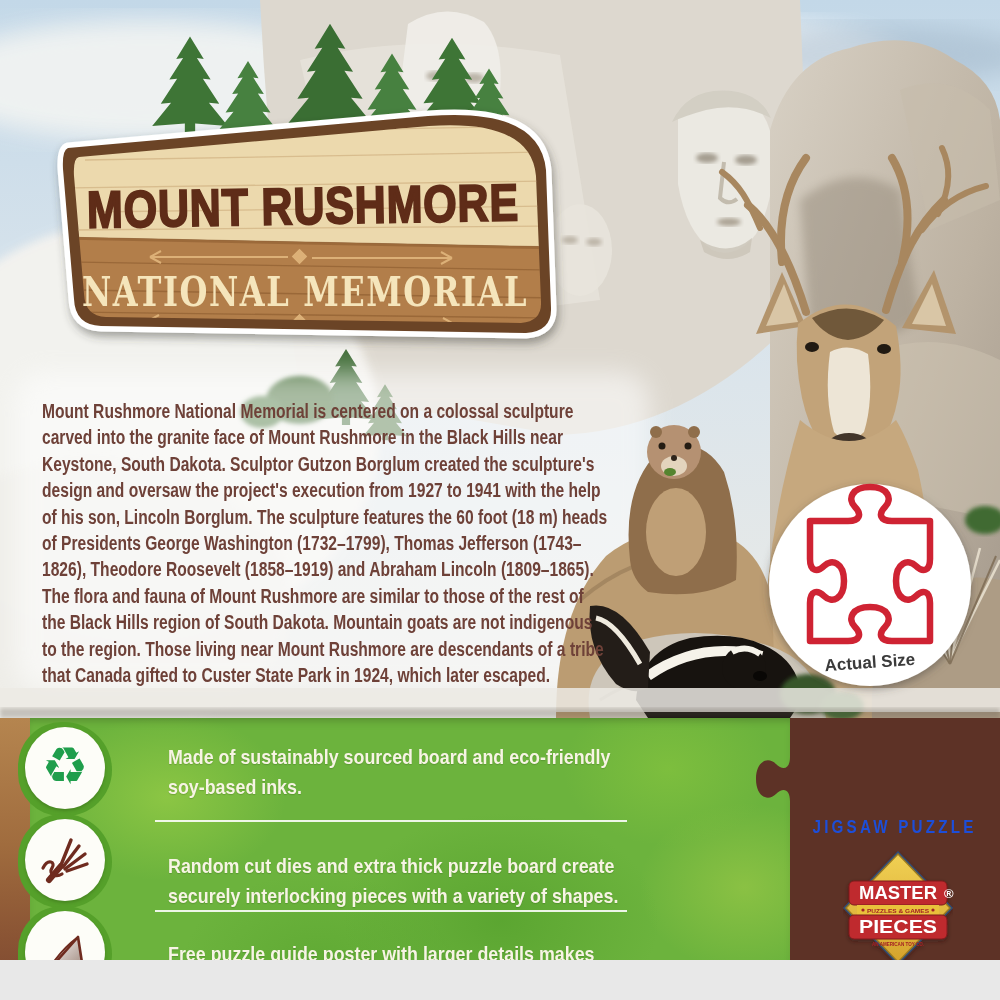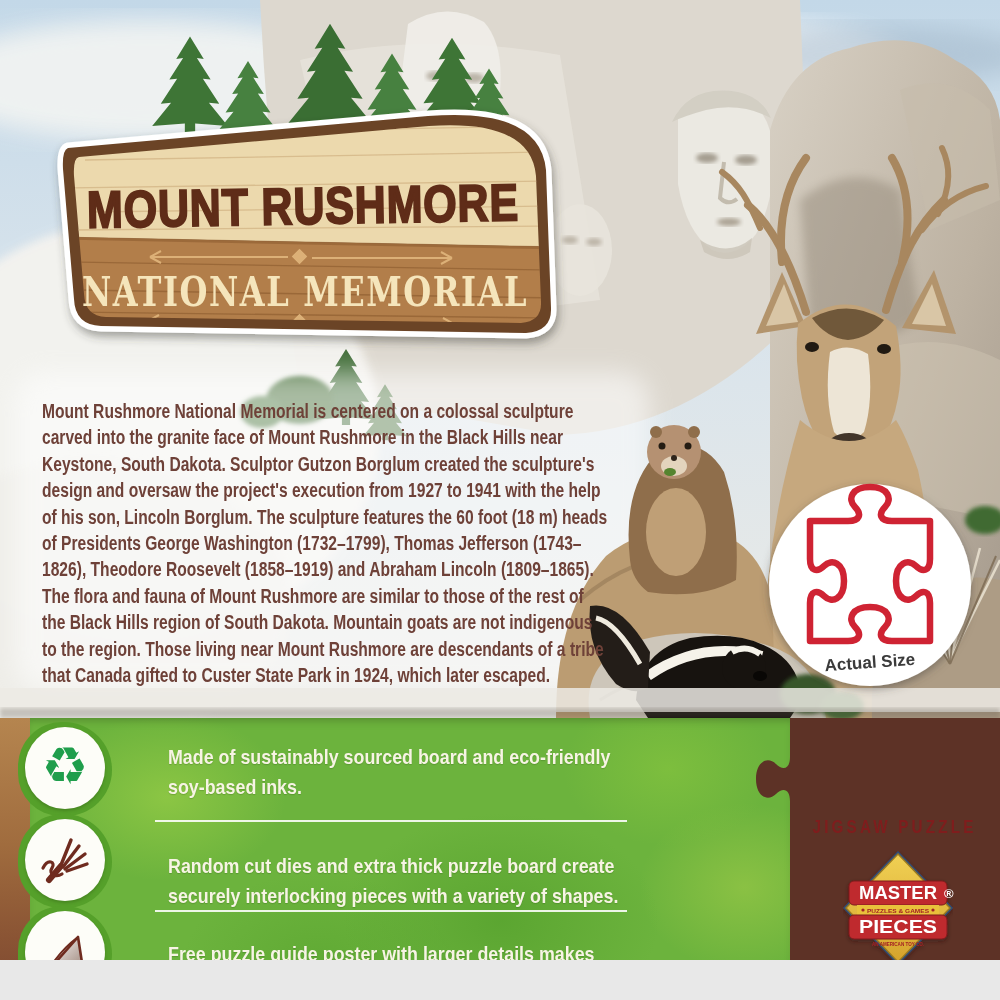--- a/index.html
+++ b/index.html
@@ -57,21 +57,21 @@
   .icon-circle{position:absolute;left:7px;top:5px;width:80px;height:82px;border-radius:50%;
     background:#fdfdf8;display:flex;align-items:center;justify-content:center;
     box-shadow:0 2px 3px rgba(30,60,10,.25);}
   .recycle-glyph{font-size:52px;line-height:1;color:#1f9e4c;font-weight:bold;
     font-family:"DejaVu Sans",sans-serif;transform:translateY(-2px);}
 
   
   #piece-count{left:790px;top:712px;width:210px;text-align:center;z-index:5;color:#fff;}
   #piece-count span{display:inline-block;font-size:104px;font-weight:bold;letter-spacing:-3px;
     transform:scaleX(0.8);transform-origin:center top;line-height:1.0;}
-  #puzzle-type{left:790px;top:816px;width:210px;text-align:center;z-index:5;color:#7f1d1d;}
+  #puzzle-type{left:790px;top:816px;width:210px;text-align:center;z-index:5;color:#1d4ed8;}
   #puzzle-type span{display:inline-block;font-size:19px;font-weight:bold;letter-spacing:4px;
     transform:scaleX(0.8);transform-origin:center top;white-space:nowrap;}
   #logo{left:843px;top:851px;width:110px;height:114px;z-index:5;}
   #trademark{left:944px;top:886px;z-index:6;color:#fff;font-size:13px;font-weight:bold;}
   #website{left:790px;top:962px;width:210px;text-align:center;z-index:5;color:#0c4a6e;}
   #website span{display:inline-block;font-size:19px;font-weight:bold;letter-spacing:.3px;
     transform:scaleX(0.85);transform-origin:center top;white-space:nowrap;}
 </style>
 </head>
 <body>

